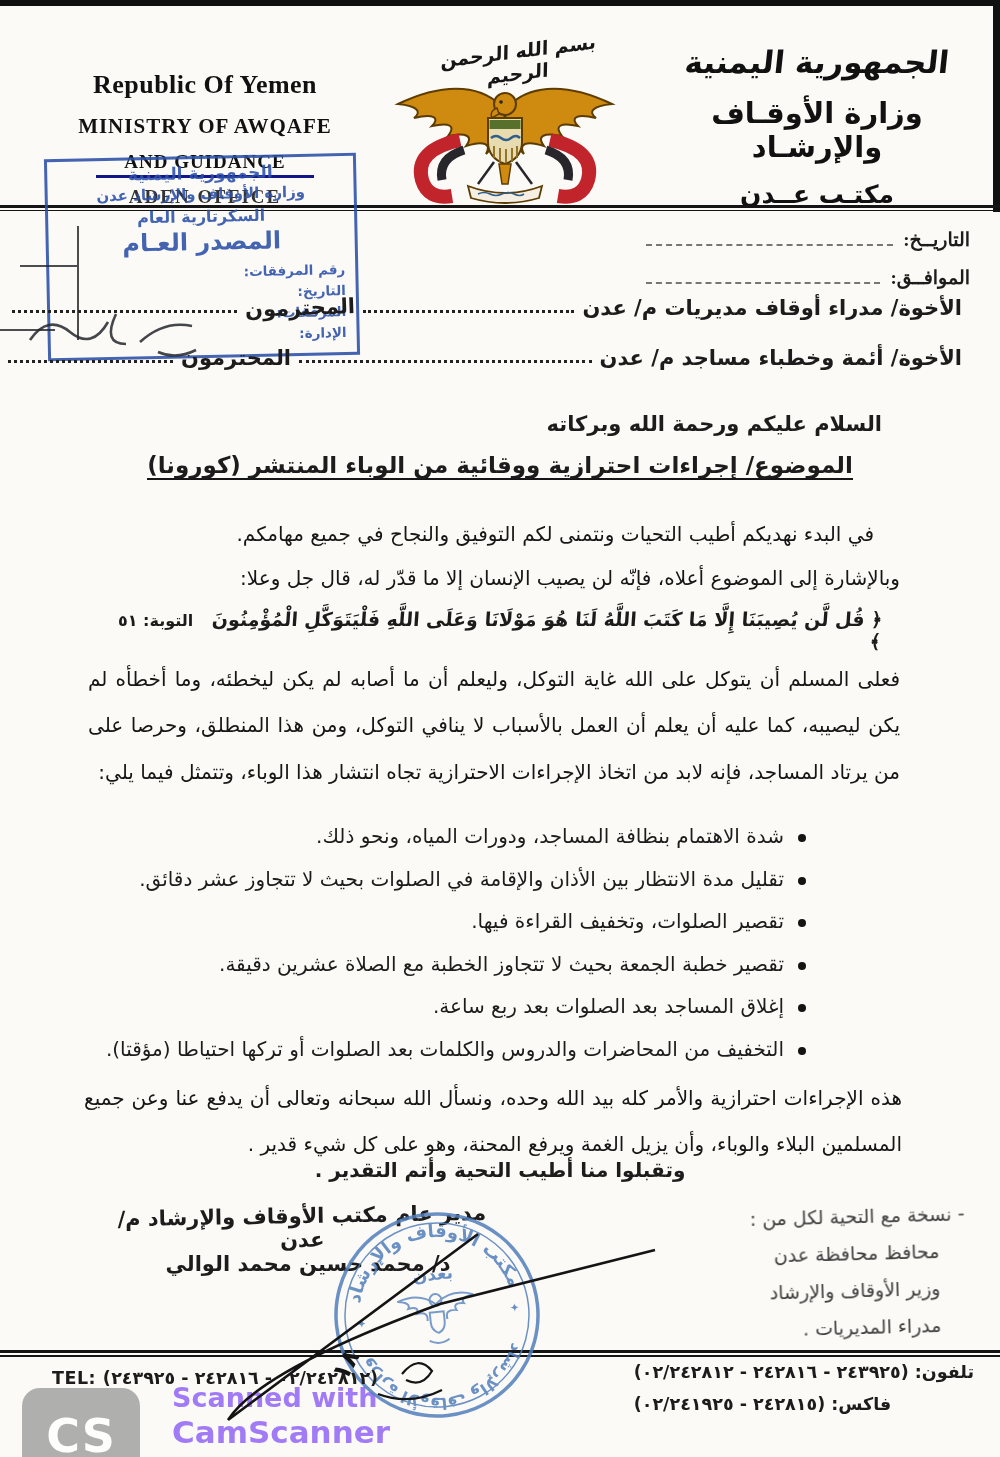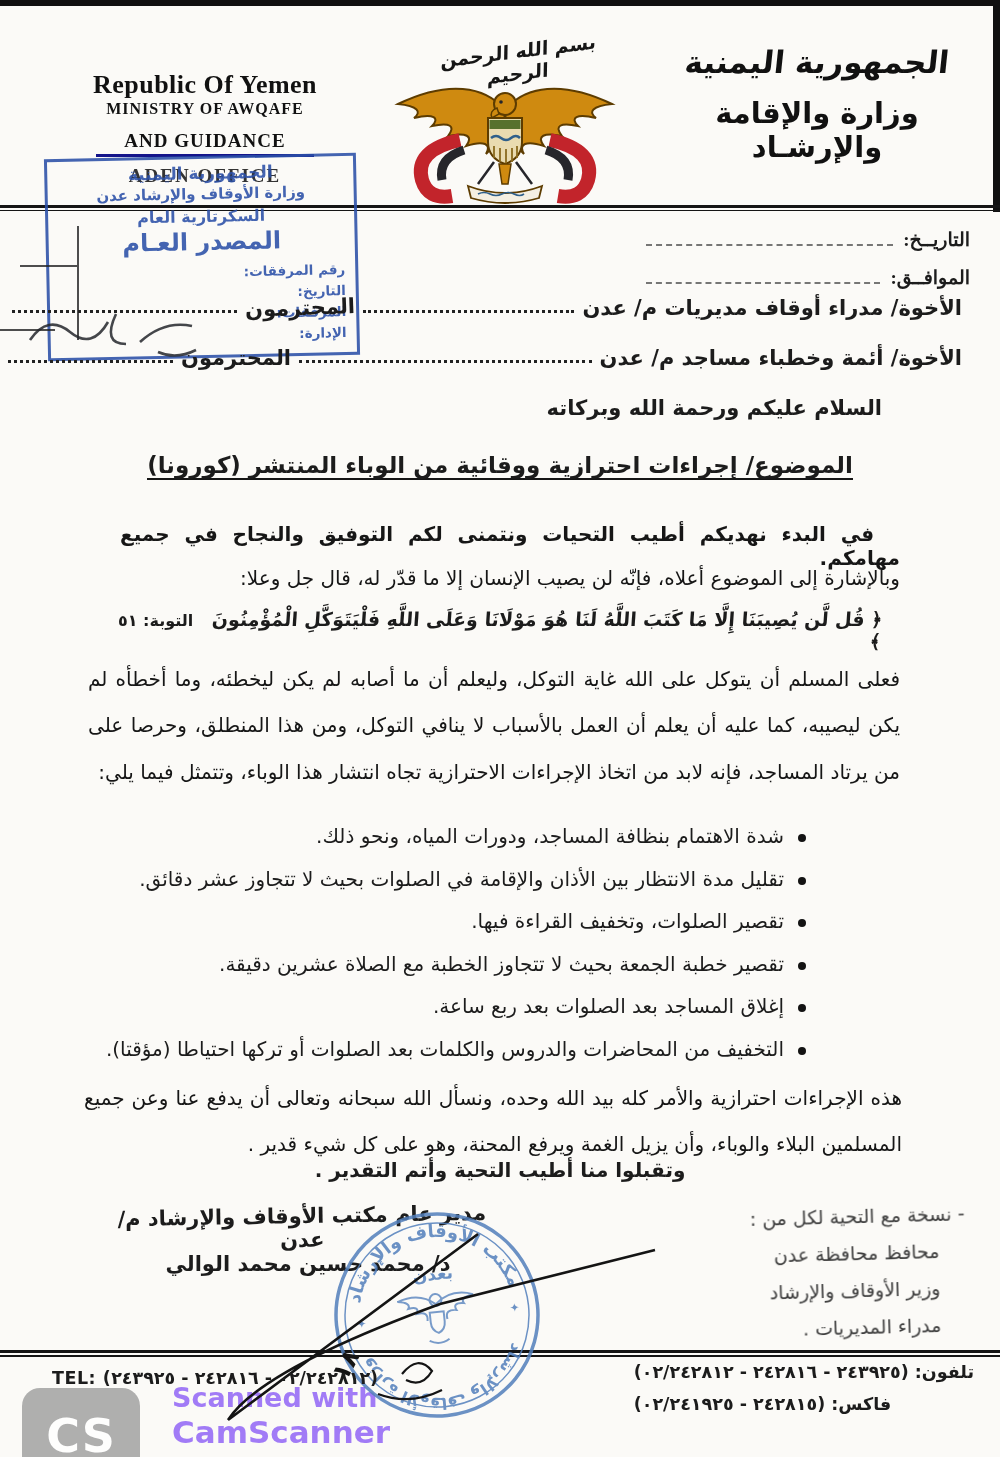--- a/index.html
+++ b/index.html
@@ -10,21 +10,21 @@
     color:#1c1c1c;
   }
   
   .edge-top{position:absolute;left:0;top:0;width:100%;height:6px;background:#101010;}
   .edge-right{position:absolute;right:0;top:0;width:7px;height:212px;background:#101010;}
 
   
   .hdr-en{position:absolute;left:50px;top:70px;width:310px;text-align:center;
     font-family:"Liberation Serif","DejaVu Serif",serif;font-weight:bold;color:#111;}
   .hdr-en .l1{font-size:26px;letter-spacing:.5px;}
-  .hdr-en .l2{font-size:16px;letter-spacing:1px;}
+  .hdr-en .l2{font-size:21px;margin-top:14px;letter-spacing:1px;}
   .hdr-en .l3{font-size:19px;margin-top:12px;letter-spacing:1px;display:inline-block;border-bottom:3px solid #14148a;padding:0 28px 2px;}
   .hdr-en .l4{font-size:19px;margin-top:8px;letter-spacing:2px;opacity:.85;}
   .hdr-ar{position:absolute;right:18px;top:44px;width:330px;text-align:center;direction:rtl;color:#111;}
   .hdr-ar .country{font-size:31px;font-weight:700;transform:skewX(-6deg);letter-spacing:1px;}
   .hdr-ar .ministry{font-size:29px;font-weight:800;margin-top:16px;}
   .hdr-ar .office{font-size:25px;font-weight:800;margin-top:16px;letter-spacing:3px;}
   .bismillah{position:absolute;left:408px;top:40px;width:220px;text-align:center;
     font-size:19px;font-weight:700;transform:rotate(-7deg) skewX(-8deg);color:#161616;}
   .emblem{position:absolute;left:388px;top:58px;width:234px;height:152px;}
 
@@ -51,27 +51,27 @@
   .dr1{top:228px;} .dr2{top:266px;}
 
   
   .recip{position:absolute;direction:rtl;display:flex;align-items:flex-end;right:38px;font-weight:800;font-size:21px;}
   .recip .dots{flex:1;border-bottom:3px dotted #222;margin:0 8px 7px;}
   .recip .dots2{border-bottom:3px dotted #222;margin:0 8px 7px;}
   .recip .hon{white-space:nowrap;transform:rotate(-2deg);}
   .r1{top:296px;left:4px;} .r1 .dots2{width:225px;}
   .r2{top:346px;left:0;} .r2 .dots2{width:165px;}
 
-  .greeting{position:absolute;top:396px;right:118px;font-size:21px;font-weight:700;direction:rtl;}
+  .greeting{position:absolute;top:412px;right:118px;font-size:21px;font-weight:700;direction:rtl;}
   .subject{position:absolute;top:452px;left:0;right:0;text-align:center;direction:rtl;}
   .subject span{font-size:23px;font-weight:900;border-bottom:2.5px solid #161616;}
 
   
   .para{position:absolute;direction:rtl;text-align:justify;font-size:20px;font-weight:500;color:#161616;}
-  .p1{top:522px;right:100px;left:120px;text-indent:26px;font-weight:bold;}
+  .p1{top:522px;right:100px;left:120px;text-indent:26px;}
   .p2{top:566px;right:100px;left:84px;}
   .verse{top:608px;right:118px;left:118px;display:flex;justify-content:space-between;align-items:baseline;position:absolute;direction:rtl;}
   .verse .vt{font-size:19px;font-weight:600;transform:skewX(-4deg);}
   .verse .vr{font-size:16px;font-weight:600;white-space:nowrap;margin-right:12px;}
   .p3{top:656px;right:100px;left:88px;line-height:2.32;}
   .bullets{position:absolute;top:824px;right:192px;left:40px;margin:0;padding:0;list-style:none;direction:rtl;}
   .bullets li{position:relative;padding-right:24px;margin-bottom:18.5px;font-size:20px;font-weight:400;text-align:right;}
   .bullets li:before{content:"";position:absolute;right:2px;top:10px;width:8px;height:8px;border-radius:50%;background:#131313;}
   .closing1{top:1076px;right:98px;left:84px;line-height:2.28;}
   .closing2{position:absolute;top:1158px;left:0;right:0;text-align:center;direction:rtl;font-size:20px;font-weight:600;}
@@ -107,21 +107,22 @@
 
   <div class="hdr-en">
     <div class="l1">Republic Of Yemen</div>
     <div class="l2">MINISTRY OF AWQAFE</div>
     <div><span class="l3">AND GUIDANCE</span></div>
     <div class="l4">ADEN OFFICE</div>
   </div>
 
   <div class="hdr-ar">
     <div class="country">الجمهورية اليمنية</div>
-    <div class="ministry">وزارة والإقامة والإرشـاد</div>
+    <div class="ministry">وزارة الأوقـاف والإرشـاد</div>
+    <div class="office">مكتـب عــدن</div>
   </div>
 
   <div class="bismillah">بسم الله الرحمن الرحيم</div>
   <svg class="emblem" viewBox="0 0 234 152">
 
     <path d="M117,52 C97,28 60,22 10,46 C30,48 34,54 26,60 C46,55 52,60 44,68 C62,64 68,68 60,78 C78,74 86,78 78,88 C96,82 104,86 98,96 L115,78 Z" fill="#cf8a10" stroke="#5d3c00" stroke-width="2"></path>
 
     <path d="M117,52 C137,28 174,22 224,46 C204,48 200,54 208,60 C188,55 182,60 190,68 C172,64 166,68 174,78 C156,74 148,78 156,88 C138,82 130,86 136,96 L119,78 Z" fill="#cf8a10" stroke="#5d3c00" stroke-width="2"></path>
 
     <path d="M72,82 Q26,92 34,122 Q40,142 64,138" fill="none" stroke="#c2242b" stroke-width="14"></path>

